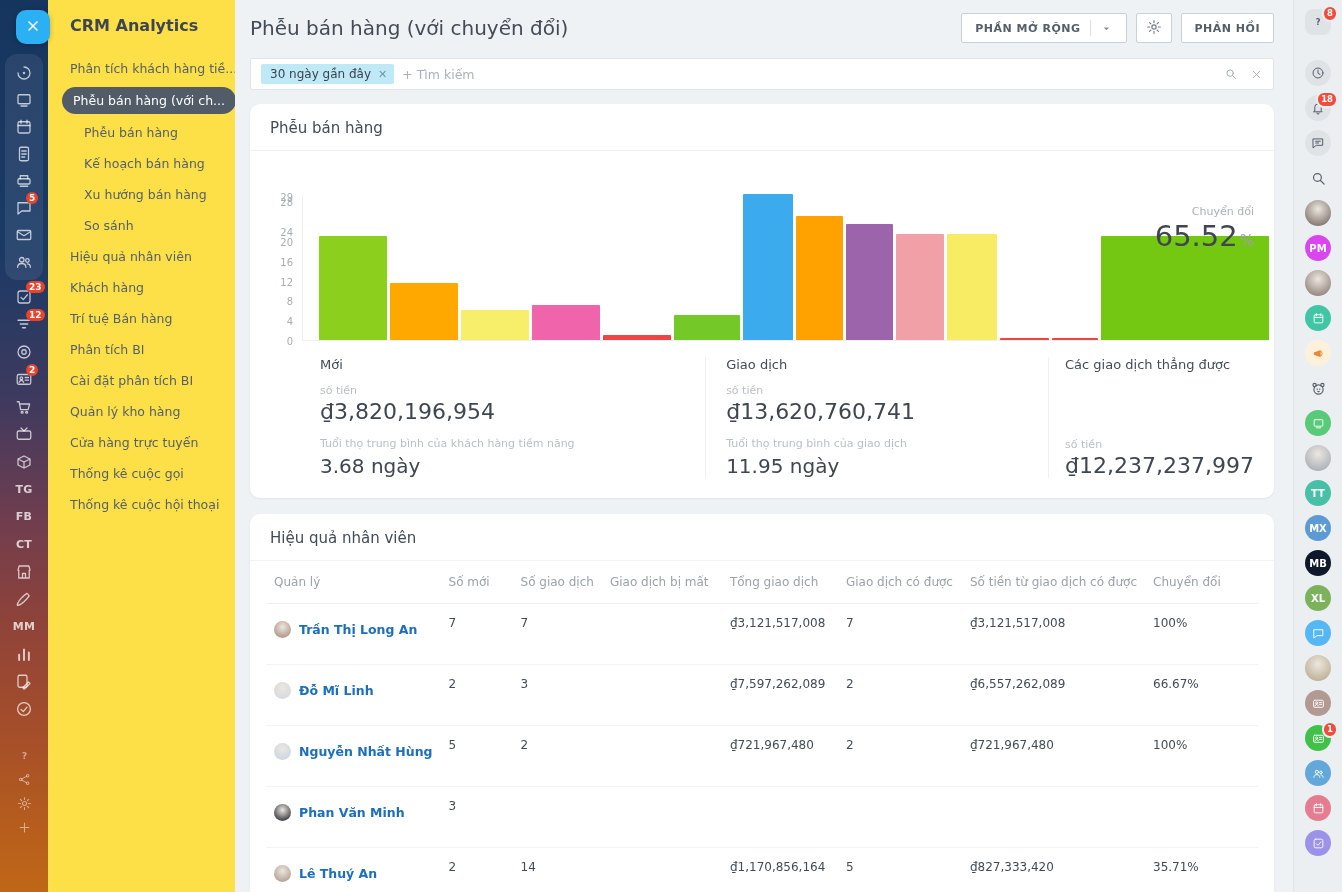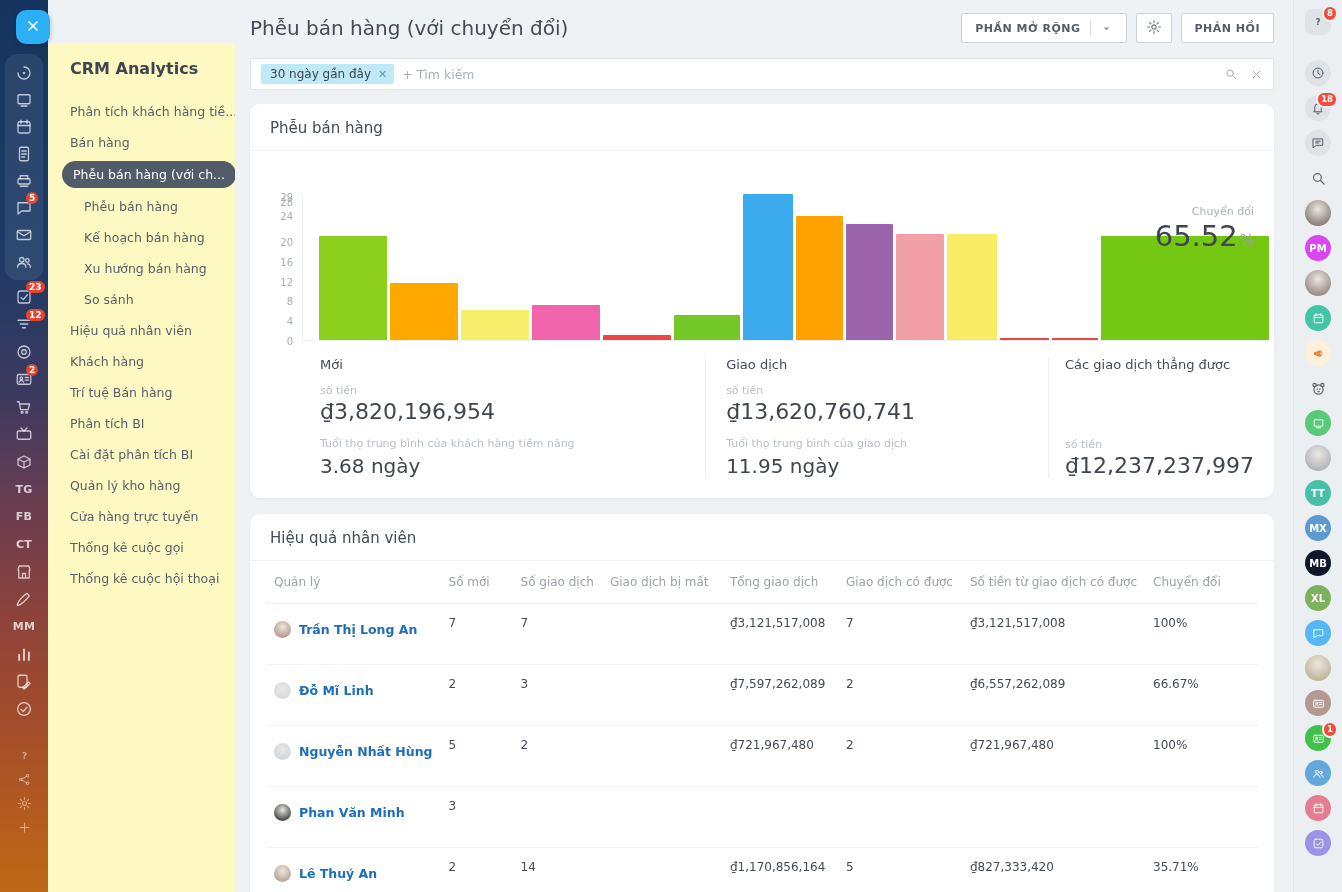--- a/index.html
+++ b/index.html
@@ -26,21 +26,21 @@
   .rail-rest .rail-item { height:27.5px; }
   .rail-text { font-size:11px; font-weight:bold; color:rgba(255,255,255,.75); letter-spacing:.3px; }
   .rail-badge {
     position:absolute; top:-2px; left:21px; background:#e8432c; color:#fff;
     font-size:9px; font-weight:bold; line-height:12px; min-width:8px; padding:0 3px;
     border-radius:7px; text-align:center;
   }
   .rail-bottom { margin-top:20px; }
   .rail-bottom .rail-item { height:24px; color:rgba(255,255,255,.5); }
   
-  .sidebar { width:187px; flex-shrink:0; background:#fef9c3; padding-top:16px;margin-top:43px; }
+  .sidebar { width:187px; flex-shrink:0; background:#fde047; padding-top:16px; }
   .sidebar-title { font-size:16px; font-weight:bold; color:#3f4650; margin:0 0 18px 22px; }
   #sidebar-menu { list-style:none; margin:0; padding:0; }
   .nav-item { padding:8px 6px 8px 22px; font-size:12.5px; color:#565f69; cursor:pointer; white-space:nowrap; overflow:hidden; }
   .nav-item.lvl2 { padding-left:36px; }
   .nav-item.active { padding:3px 4px 3px 14px; }
   .nav-item .label { display:inline; }
   .nav-item.active .label { display:inline-block; background:#525c69; color:#fff; border-radius:15px; padding:6px 11px; font-size:12.5px; }
   
   .main { flex:1; min-width:0; padding:12px 19px 0 15px; }
   .page-header { display:flex; justify-content:space-between; align-items:center; margin-bottom:14px; height:32px; }
@@ -280,21 +280,20 @@
           <path d="M12 5v14M5 12h14"></path>
         </svg>
       </div>
     </div>
 </aside>
 
 <nav class="sidebar">
   <h1 class="sidebar-title">CRM Analytics</h1>
   <ul id="sidebar-menu">
       <li class="nav-item lvl0"><span class="label">Phân tích khách hàng tiề...</span></li>
-      <li class="nav-item lvl0"><span class="label">Bán hàng</span></li>
       <li class="nav-item lvl1 active"><span class="label">Phễu bán hàng (với ch...</span></li>
       <li class="nav-item lvl2"><span class="label">Phễu bán hàng</span></li>
       <li class="nav-item lvl2"><span class="label">Kế hoạch bán hàng</span></li>
       <li class="nav-item lvl2"><span class="label">Xu hướng bán hàng</span></li>
       <li class="nav-item lvl2"><span class="label">So sánh</span></li>
       <li class="nav-item lvl0"><span class="label">Hiệu quả nhân viên</span></li>
       <li class="nav-item lvl0"><span class="label">Khách hàng</span></li>
       <li class="nav-item lvl0"><span class="label">Trí tuệ Bán hàng</span></li>
       <li class="nav-item lvl0"><span class="label">Phân tích BI</span></li>
       <li class="nav-item lvl0"><span class="label">Cài đặt phân tích BI</span></li>
@@ -362,21 +361,21 @@
         </div>
       </div>
       <div class="chart">
         <div class="yaxis" id="yaxis">
             <span class="ytick" style="bottom: 0px;">0</span>
             <span class="ytick" style="bottom: 19.7966px;">4</span>
             <span class="ytick" style="bottom: 39.5932px;">8</span>
             <span class="ytick" style="bottom: 59.3898px;">12</span>
             <span class="ytick" style="bottom: 79.1864px;">16</span>
             <span class="ytick" style="bottom: 98.9831px;">20</span>
-            <span class="ytick" style="bottom: 125px;">24</span>
+            <span class="ytick" style="bottom: 109px;">24</span>
             <span class="ytick" style="bottom: 138.576px;">28</span>
             <span class="ytick" style="bottom: 143.525px; margin-left: 20px;">29</span>
           </div>
         <div class="bars" id="bars">
             <div class="bar" style="width: 68px; height: 103.932px; background: rgb(140, 207, 28);"></div>
             <div class="bar" style="width: 68px; height: 56.9153px; background: rgb(255, 168, 0);"></div>
             <div class="bar" style="width: 68px; height: 29.6949px; background: rgb(247, 239, 106);"></div>
             <div class="bar" style="width: 68px; height: 34.6441px; background: rgb(239, 100, 171);"></div>
             <div class="bar" style="width: 68px; height: 4.94915px; background: rgb(239, 68, 68);"></div>
             <div class="bar" style="width: 66px; height: 24.7458px; background: rgb(116, 200, 40);"></div>

